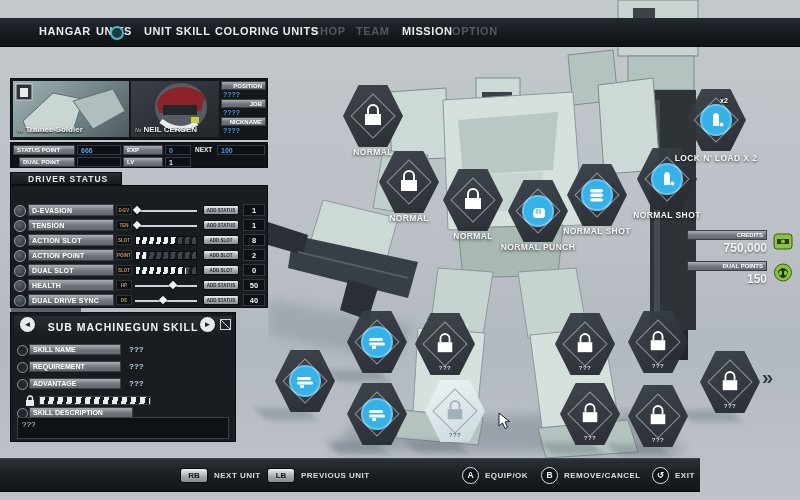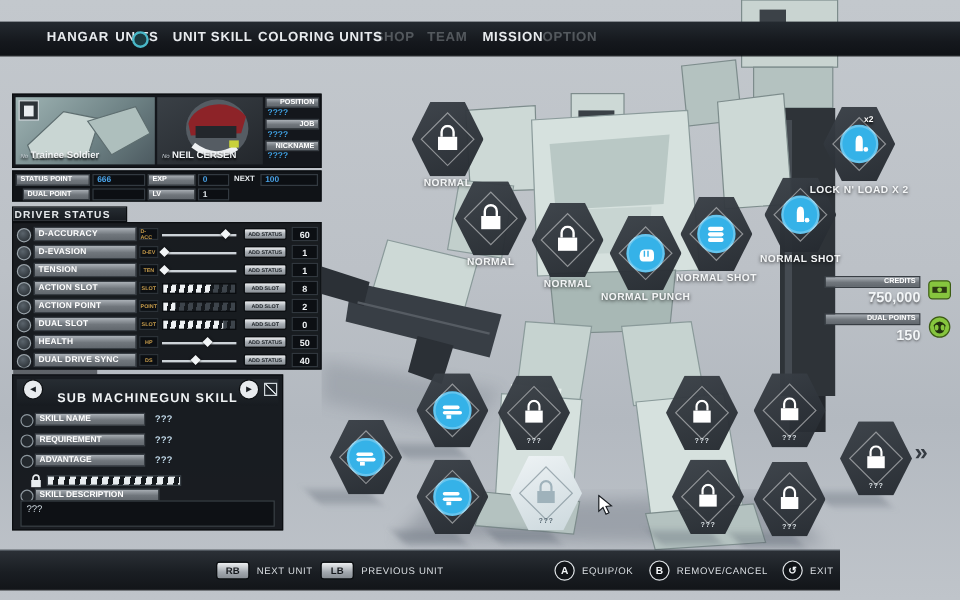--- a/index.html
+++ b/index.html
@@ -39,24 +39,24 @@
   .thumbno{font-size:5px;font-weight:normal;color:#c4cbd1;margin-right:2px;}
   .fieldcol{position:absolute;left:210px;top:2px;width:45px;}
   .fieldcol .plate{height:9px;font-size:6px;justify-content:flex-end;margin-bottom:1px;}
   .fieldcol .fval{height:8px;font-size:7px;font-weight:bold;color:#3f9fe0;padding:0 2px;}
   #statgrid{position:absolute;left:0;top:88px;width:258px;height:26px;
             background:#101317;border:1px solid #0b0e11;box-sizing:border-box;}
   #statgrid .plate{position:absolute;height:10px;font-size:6px;}
   #statgrid .darkbox{position:absolute;height:10px;font-size:7px;font-weight:bold;}
   
   #driver{left:10px;top:172px;width:258px;height:136px;z-index:3;}
-  #driver .tab{position:absolute;left:0;top:0;width:96px;height:13px;
+  #driver .tab{position:absolute;left:0;top:0;width:112px;height:13px;
       background:linear-gradient(180deg,#262c32,#171b20);border:1px solid #0b0e11;
       color:#e6eaed;font-size:8.5px;font-weight:bold;letter-spacing:1px;
-      display:flex;align-items:center;padding-left:1px;box-sizing:border-box;}
+      display:flex;align-items:center;padding-left:17px;box-sizing:border-box;}
   #driver .pbody{position:absolute;left:0;top:13px;width:258px;height:123px;
       background:rgba(12,15,19,.93);border:1px solid #0b0e11;box-sizing:border-box;}
   .drow{position:absolute;left:0;width:258px;height:13px;}
   .drow .dic{position:absolute;left:4px;top:1px;width:10px;height:10px;border-radius:50%;
              border:1px solid #9aa4ab;background:radial-gradient(circle at 40% 35%,#5a646c,#23282d);}
   .drow .plate{position:absolute;left:18px;top:0;width:86px;height:12px;font-size:7px;letter-spacing:.2px;}
   .drow .tag{position:absolute;left:106px;top:1px;width:16px;height:10px;background:#0c0f13;
              border:1px solid #2c3238;color:#c49a4a;font-size:4.5px;font-weight:bold;
              display:flex;align-items:center;justify-content:center;box-sizing:border-box;}
   .bar{position:absolute;left:125px;top:2px;width:62px;height:9px;}
@@ -73,21 +73,21 @@
         display:flex;align-items:center;justify-content:center;box-sizing:border-box;cursor:pointer;}
   .dval{position:absolute;left:233px;top:0;width:22px;height:12px;background:#0c0f13;
         border:1px solid #31373e;color:#eef1f3;font-size:7.5px;font-weight:bold;
         display:flex;align-items:center;justify-content:center;box-sizing:border-box;}
   
   #skill{left:10px;top:312px;width:226px;height:130px;z-index:3;
          background:rgba(16,19,24,.95);border:1px solid #0b0e11;box-sizing:border-box;}
   #skill .minitab{position:absolute;left:0;top:-7px;width:70px;height:7px;background:rgba(22,26,31,.55);}
   #skill .shdr{position:absolute;left:3px;top:3px;width:218px;height:22px;
       background:linear-gradient(180deg,#272d33,#171b20);
-      display:flex;align-items:flex-end;justify-content:center;}
+      display:flex;align-items:center;justify-content:center;}
   #skill .shdr .ttl{color:#f0f3f5;font-size:10.5px;font-weight:bold;letter-spacing:1px;}
   .cbtn{position:absolute;top:3px;width:15px;height:15px;border-radius:50%;
         background:#e8ebee;color:#1a1e23;font-size:8px;display:flex;align-items:center;
         justify-content:center;border:1px solid #0b0e11;cursor:pointer;}
   .srow{position:absolute;left:6px;height:11px;}
   .srow .sic{position:absolute;left:0;top:1px;width:9px;height:9px;border-radius:50%;
              border:1px solid #8d979e;background:#23282d;}
   .srow .plate{position:absolute;left:12px;top:0;width:92px;height:11px;font-size:7px;}
   .srow .sval{position:absolute;left:112px;top:1px;font-size:8px;font-weight:bold;color:#bcd3e2;}
   #adv-lock{position:absolute;left:14px;top:82px;width:10px;height:12px;}
@@ -128,21 +128,21 @@
   
   #bottombar{left:0;top:458px;width:700px;height:32px;z-index:4;
       background:linear-gradient(180deg,#2b3036,#1a1e23 55%,#121519);
       border-top:1px solid #3e454c;border-bottom:1px solid #06080a;}
   .bhint{position:absolute;top:0;height:32px;display:flex;align-items:center;gap:6px;cursor:pointer;}
   .keycap{width:26px;height:13px;border-radius:3px;border:1px solid #0b0e11;
       background:linear-gradient(180deg,#eef0f2,#a2a8ae 60%,#878d93);
       color:#15181c;font-size:8px;font-weight:bold;display:flex;align-items:center;justify-content:center;}
   .padbtn{width:15px;height:15px;border-radius:50%;background:#111418;border:1.5px solid #dfe3e6;
       color:#f2f5f7;font-size:8.5px;font-weight:bold;display:flex;align-items:center;justify-content:center;}
-  .blabel{color:#d9dde1;font-size:8px;font-weight:normal;letter-spacing:.5px;white-space:nowrap;}
+  .blabel{color:#d9dde1;font-size:8px;font-weight:bold;letter-spacing:.5px;white-space:nowrap;}
   #dpad{width:15px;height:15px;position:relative;}
   #dpad::before{content:"";position:absolute;left:5px;top:0;width:5px;height:15px;background:#dfe3e6;border-radius:1px;}
   #dpad::after{content:"";position:absolute;left:0;top:5px;width:15px;height:5px;background:#dfe3e6;border-radius:1px;}
   
   #mech{left:268px;top:0;z-index:1;pointer-events:none;}
   #cursor{left:498px;top:412px;z-index:6;pointer-events:none;}
 </style>
 </head>
 <body>
 
@@ -249,30 +249,20 @@
     <div class="darkbox" style="left:66px;top:14px;width:44px"></div>
     <div class="plate" style="left:112px;top:14px;width:40px">LV</div>
     <div class="darkbox" style="left:154px;top:14px;width:26px">1</div>
   </div>
 </div>
 
 <div id="driver" class="abs">
   <div class="tab">DRIVER STATUS</div>
   <div class="pbody"></div>
 
-  <div class="drow" style="top:17px">
-    <span class="dic"></span>
-    <span class="plate">D-ACCURACY</span>
-    <span class="tag">D-ACC</span>
-    <span class="bar sl">
-        <i style="left:85%"></i>
-      </span>
-    <span class="abtn">ADD STATUS</span>
-    <span class="dval">60</span>
-  </div>
   <div class="drow" style="top:32px">
     <span class="dic"></span>
     <span class="plate">D-EVASION</span>
     <span class="tag">D-EV</span>
     <span class="bar sl">
         <i style="left:4%"></i>
       </span>
     <span class="abtn">ADD STATUS</span>
     <span class="dval">1</span>
   </div>

